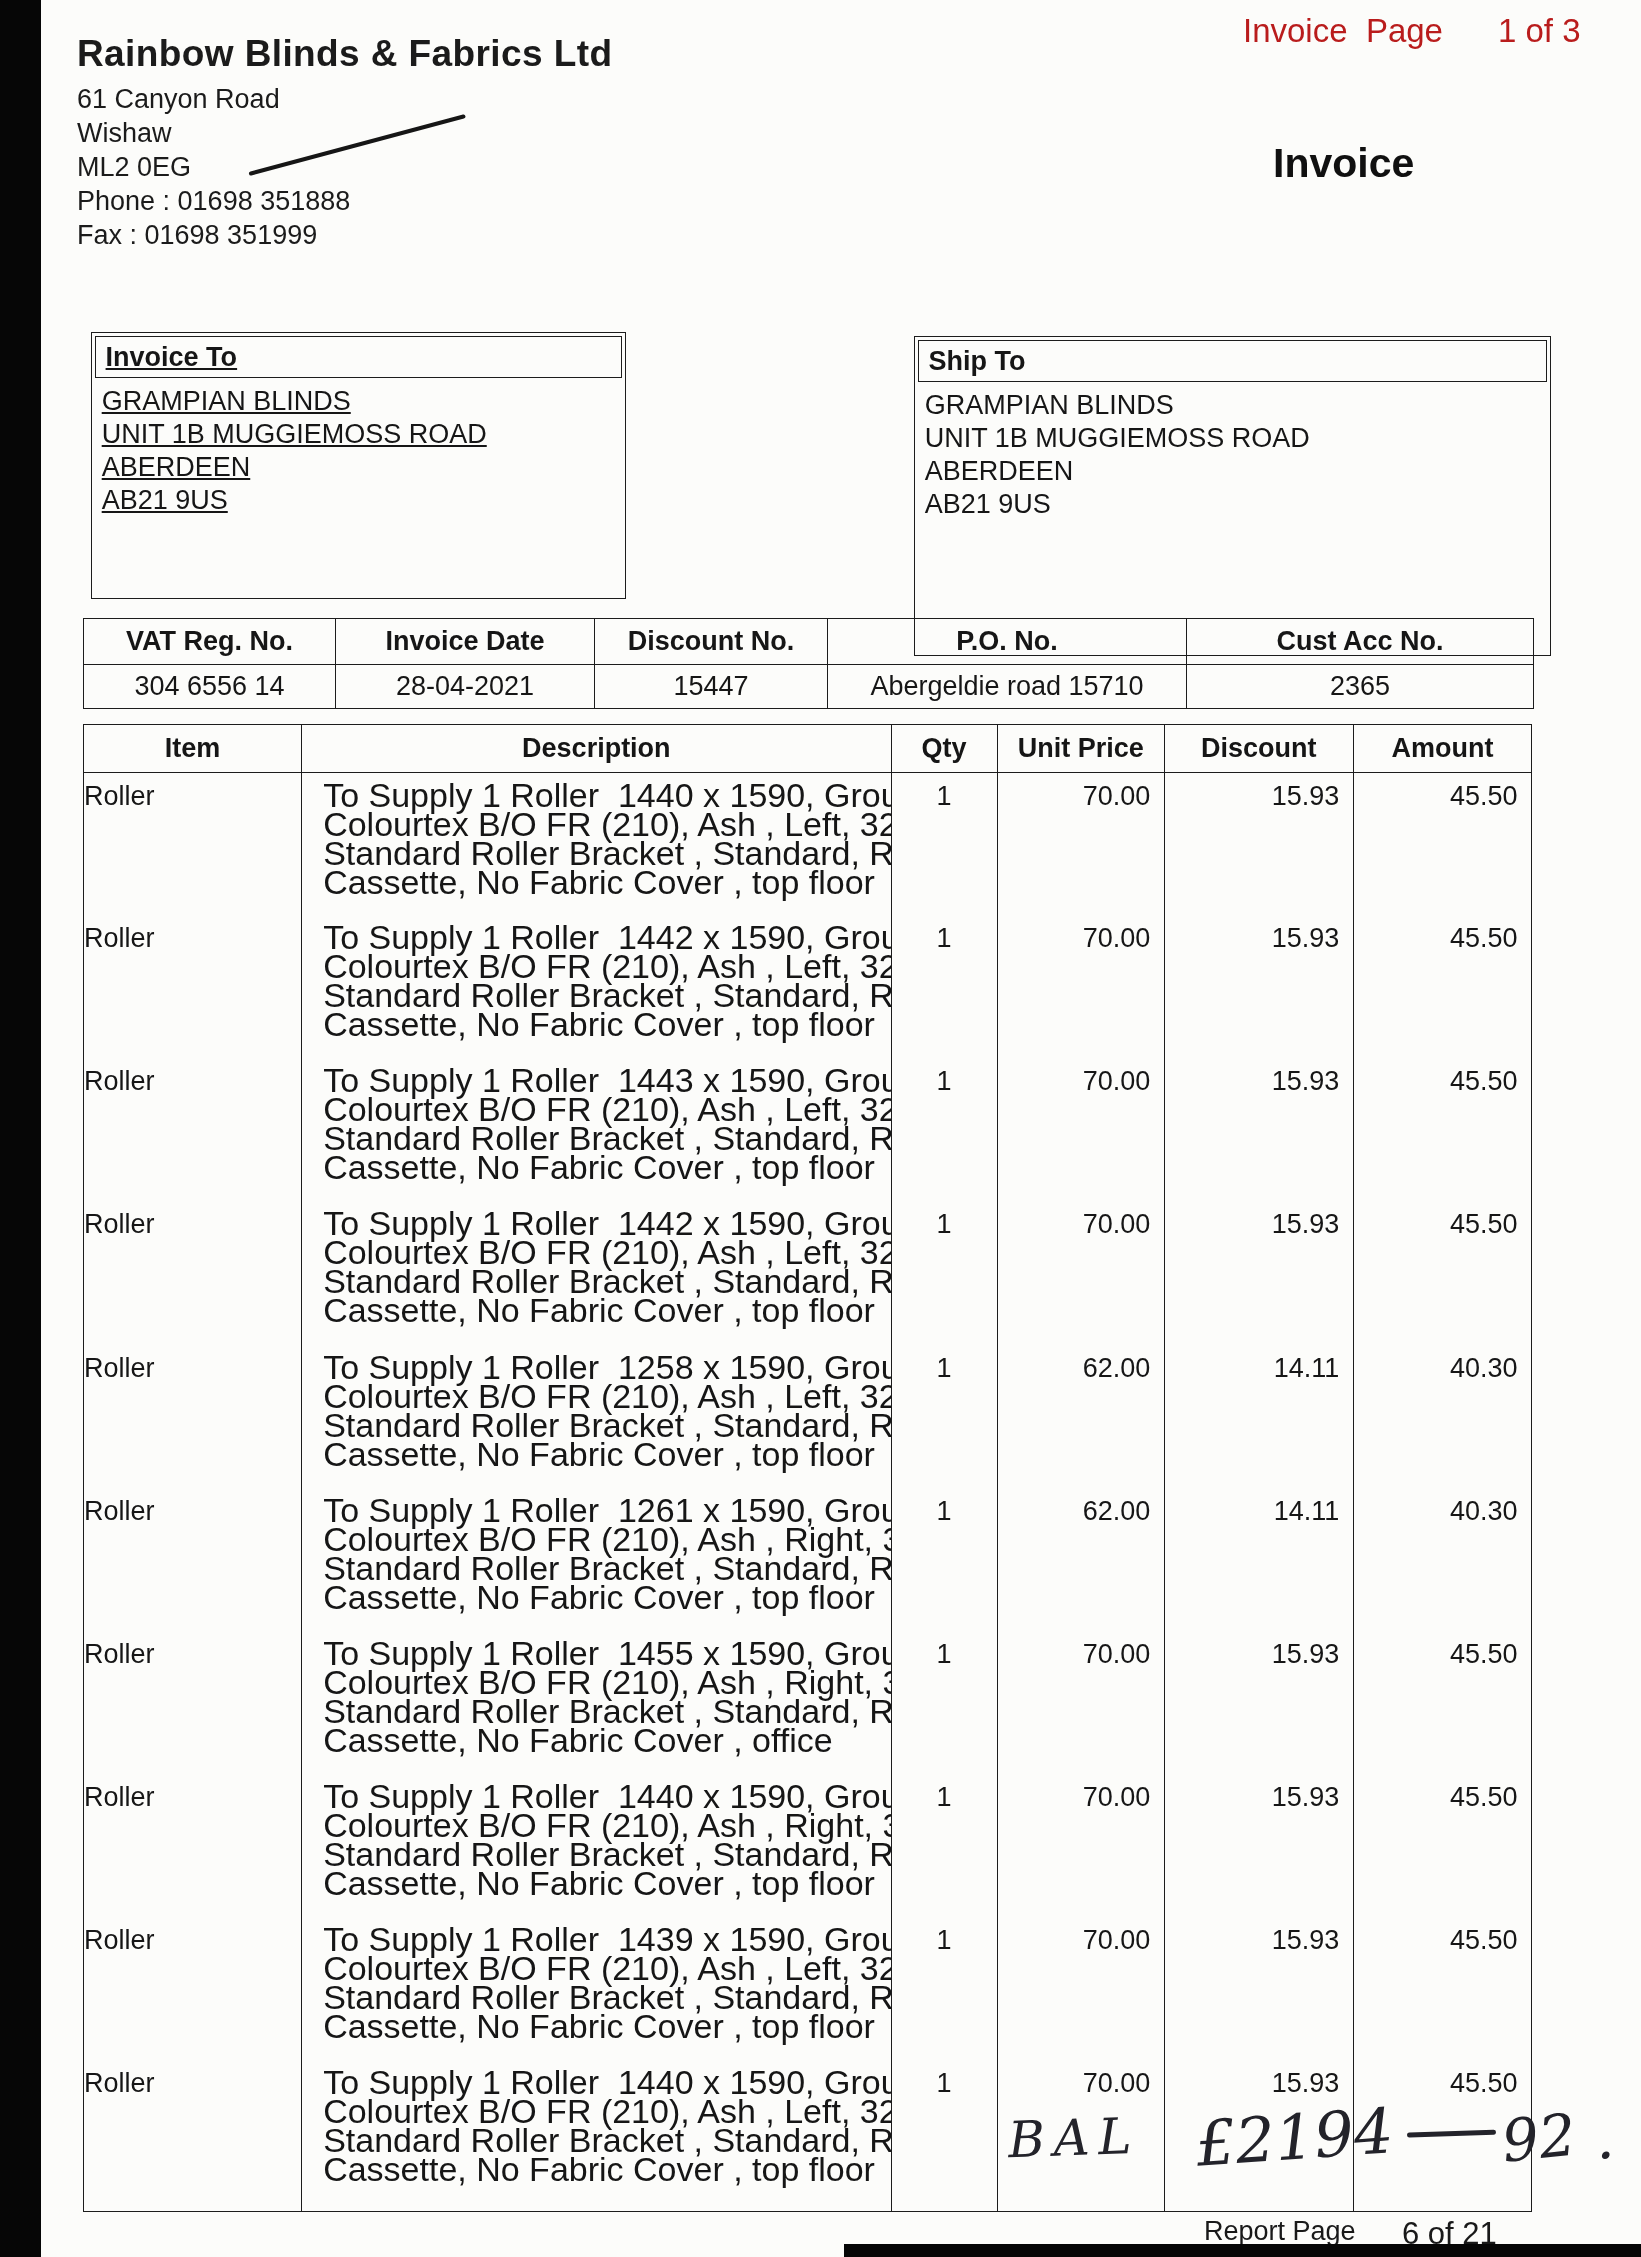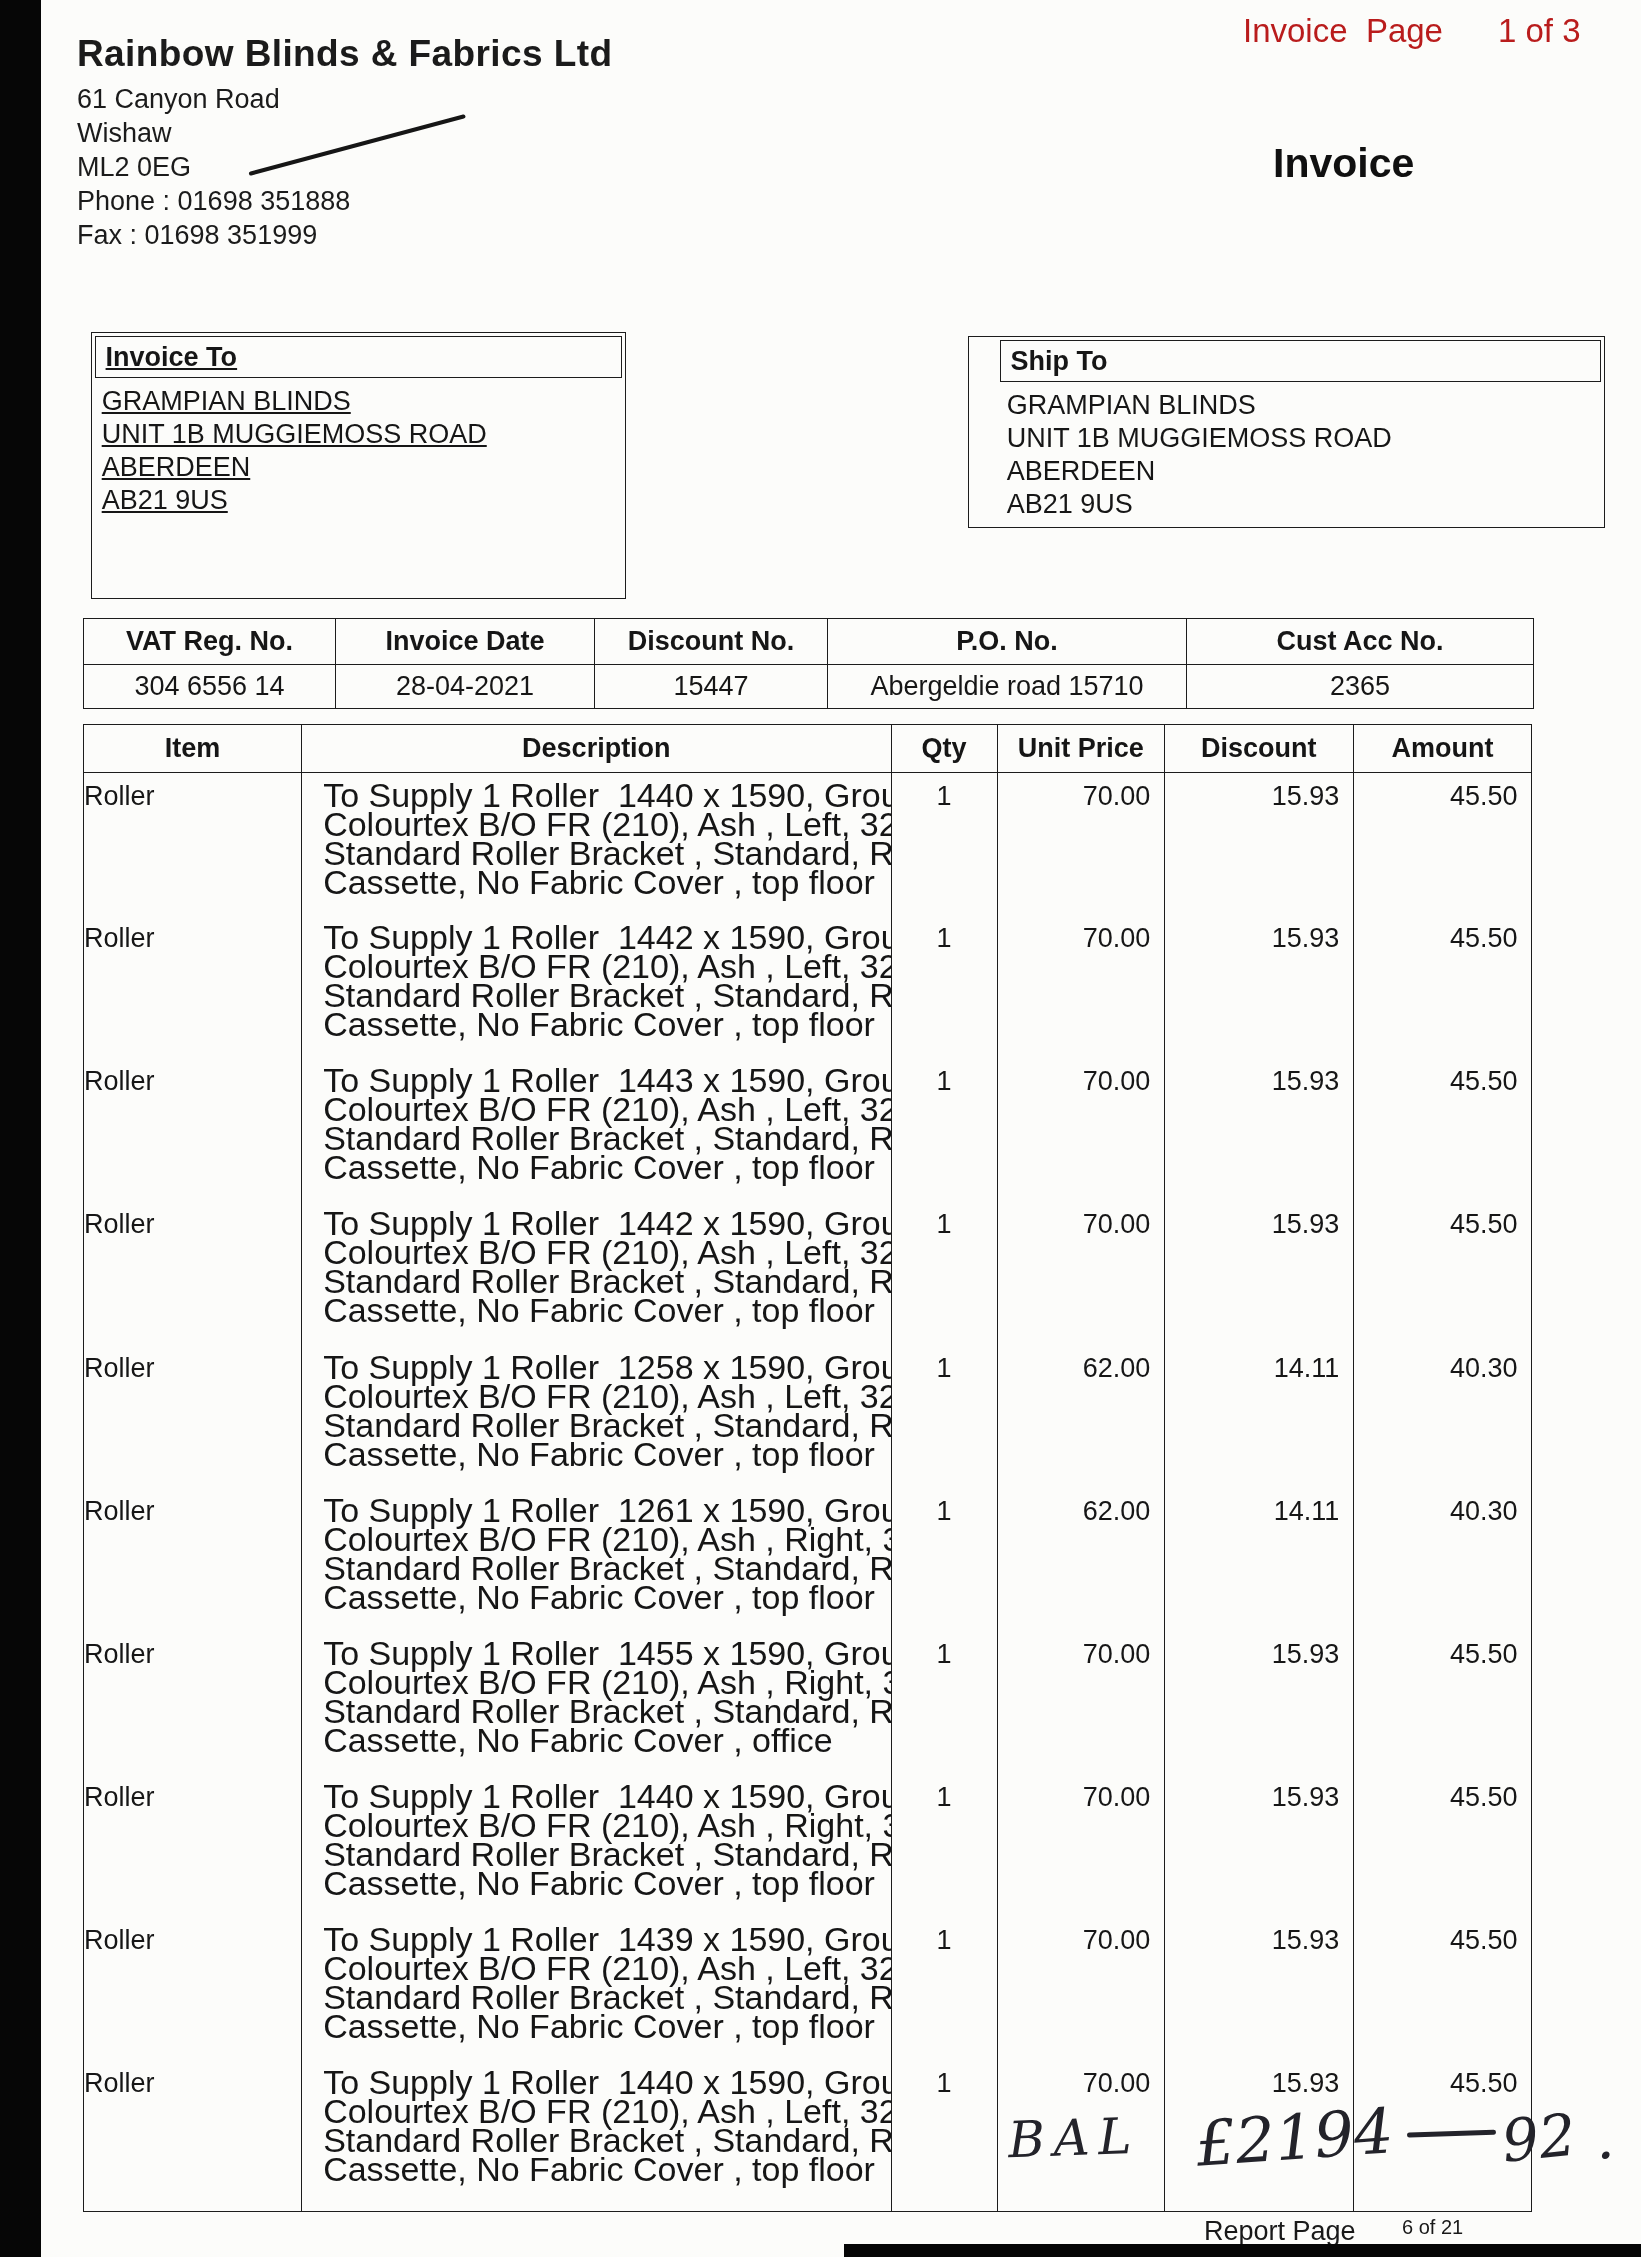--- a/index.html
+++ b/index.html
@@ -19,21 +19,21 @@
   .company-name { font-size:37px; font-weight:bold; letter-spacing:0.4px; margin-bottom:7px; }
   .company-lines { font-size:27px; line-height:34px; white-space:pre-line; }
 
   .pen-stroke { position:absolute; left:249px; top:172px; width:224px; height:3.9px; background:#161616;
     transform:rotate(-15deg); transform-origin:left center; border-radius:2.9px; }
 
   .invoice-title { position:absolute; left:1273px; top:108px; font-size:41px; font-weight:bold; color:#101010;margin-top:32px; }
 
   .addr-box { position:absolute; border:1.9px solid #1c1c1c; color:#161616; }
   .addr-box.invoice-to { left:91px; top:332px; width:535px; height:267px;text-decoration:underline; }
-  .addr-box.ship-to  { left:968px; top:336px; width:637px; height:192px;padding-left:28px; }
+  .addr-box.ship-to  { left:914px; top:336px; width:637px; height:320px; }
   .addr-label { border:1.9px solid #1c1c1c; margin:2.9px; padding:4.8px 9.7px 3.9px; font-size:27px; font-weight:bold; }
   .addr-lines { padding:4.8px 9.7px; font-size:27px; line-height:33px; white-space:pre-line; }
 
   table { border-collapse:collapse; table-layout:fixed; color:#161616; }
 
   .meta-table { position:absolute; left:83px; top:618px; width:1449px; }
   .meta-table th, .meta-table td { border:1.9px solid #1c1c1c; font-size:27px; text-align:center; overflow:hidden; }
   .meta-table th { height:46px; font-weight:bold; }
   .meta-table td { height:44px; }
 
@@ -50,21 +50,21 @@
   .handwriting { position:absolute; left:1008px; top:2101px; display:flex; align-items:center;
     color:#23232a; font-family:"DejaVu Serif","Liberation Serif",serif; font-style:italic; }
   .hw-bal  { font-size:50px; letter-spacing:8.7px; transform:rotate(-2deg); }
   .hw-amt  { font-size:62px; margin-left:56px; transform:rotate(-4deg); }
   .hw-dash { width:89px; height:4.8px; background:#23232a; margin:0 5.8px 0 13.5px;
     transform:translateY(-3.9px) rotate(-2deg); border-radius:2.9px; }
   .hw-pence { font-size:58px; transform:rotate(-6deg); }
   .hw-dot  { font-size:58px; margin-left:21px; }
 
   .footer-report { position:absolute; left:1204px; top:2216px; font-size:27px; color:#191919; }
-  .footer-page   { position:absolute; left:1402px; top:2216px; font-size:20px; color:#191919; }
+  .footer-page   { position:absolute; left:1402px; top:2216px; font-size:31px; color:#191919; }
 </style>
 </head>
 <body>
 
 <div class="scan-root">
 
   <div class="edge-left"></div>
 
   <div class="faded-page-indicator">Invoice  Page      1 of 3</div>
 

